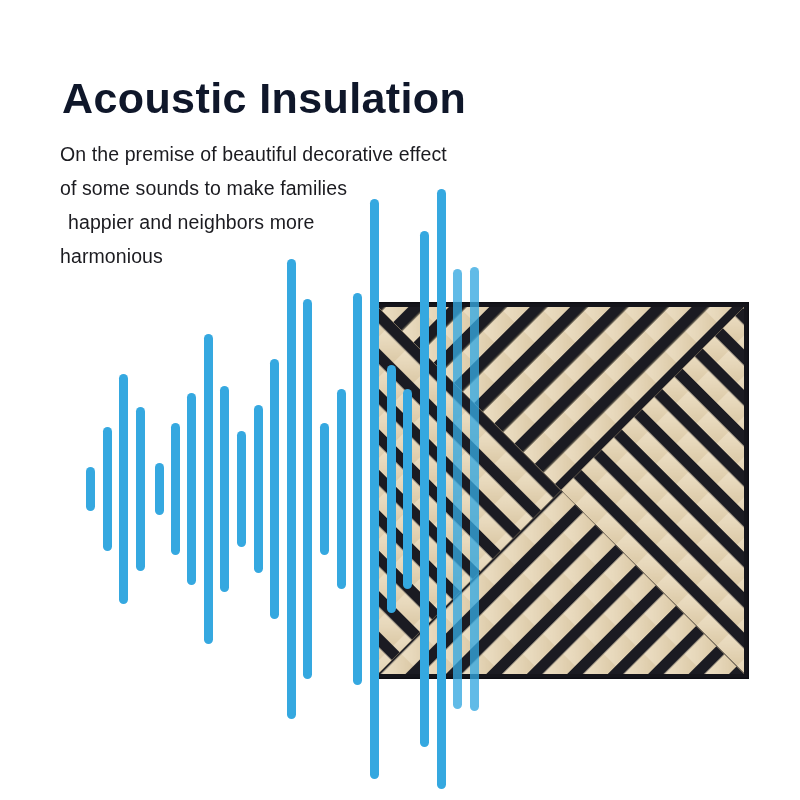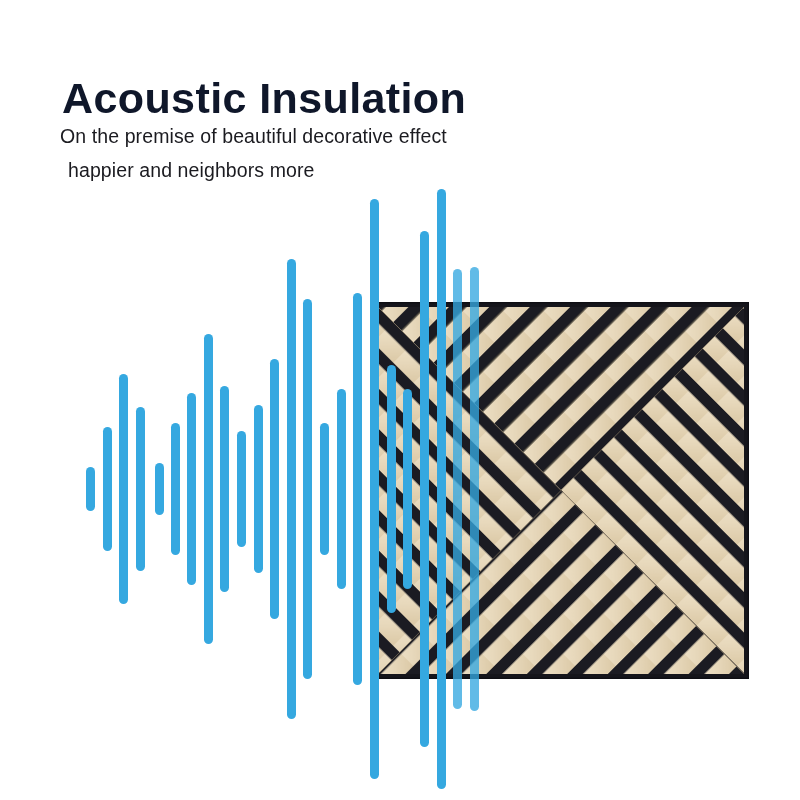--- a/index.html
+++ b/index.html
@@ -32,21 +32,21 @@
     letter-spacing: 0.4px;
     color: #0f172a;
     line-height: 1.1;
     white-space: nowrap;
   }
 
   
   #body-copy {
     position: absolute;
     left: 60px;
-    top: 119px;
+    top: 137px;
     width: 480px;
   }
   .body-line {
     font-size: 19.5px;
     color: #1b1b20;
     line-height: 34px;
     white-space: nowrap;
     letter-spacing: 0.1px;
   }
   .body-line.indent { padding-left: 8px; }
@@ -77,21 +77,23 @@
 </style>
 </head>
 <body>
 
 <div id="stage">
 
   <h1 id="headline">Acoustic Insulation</h1>
 
   <div id="body-copy">
       <div class="body-line">On the premise of beautiful decorative effect</div>
+      <div class="body-line">of some sounds to make families</div>
       <div class="body-line indent">happier and neighbors more</div>
+      <div class="body-line">harmonious</div>
     </div>
 
   <div id="panel">
     <svg viewBox="0 0 376 377" preserveAspectRatio="none">
       <defs>
         <linearGradient id="woodGrad" x1="0" y1="0" x2="1" y2="1">
           <stop offset="0%" stop-color="#efe2ca"></stop>
           <stop offset="48%" stop-color="#e7d8bb"></stop>
           <stop offset="100%" stop-color="#dbc9a6"></stop>
         </linearGradient>

